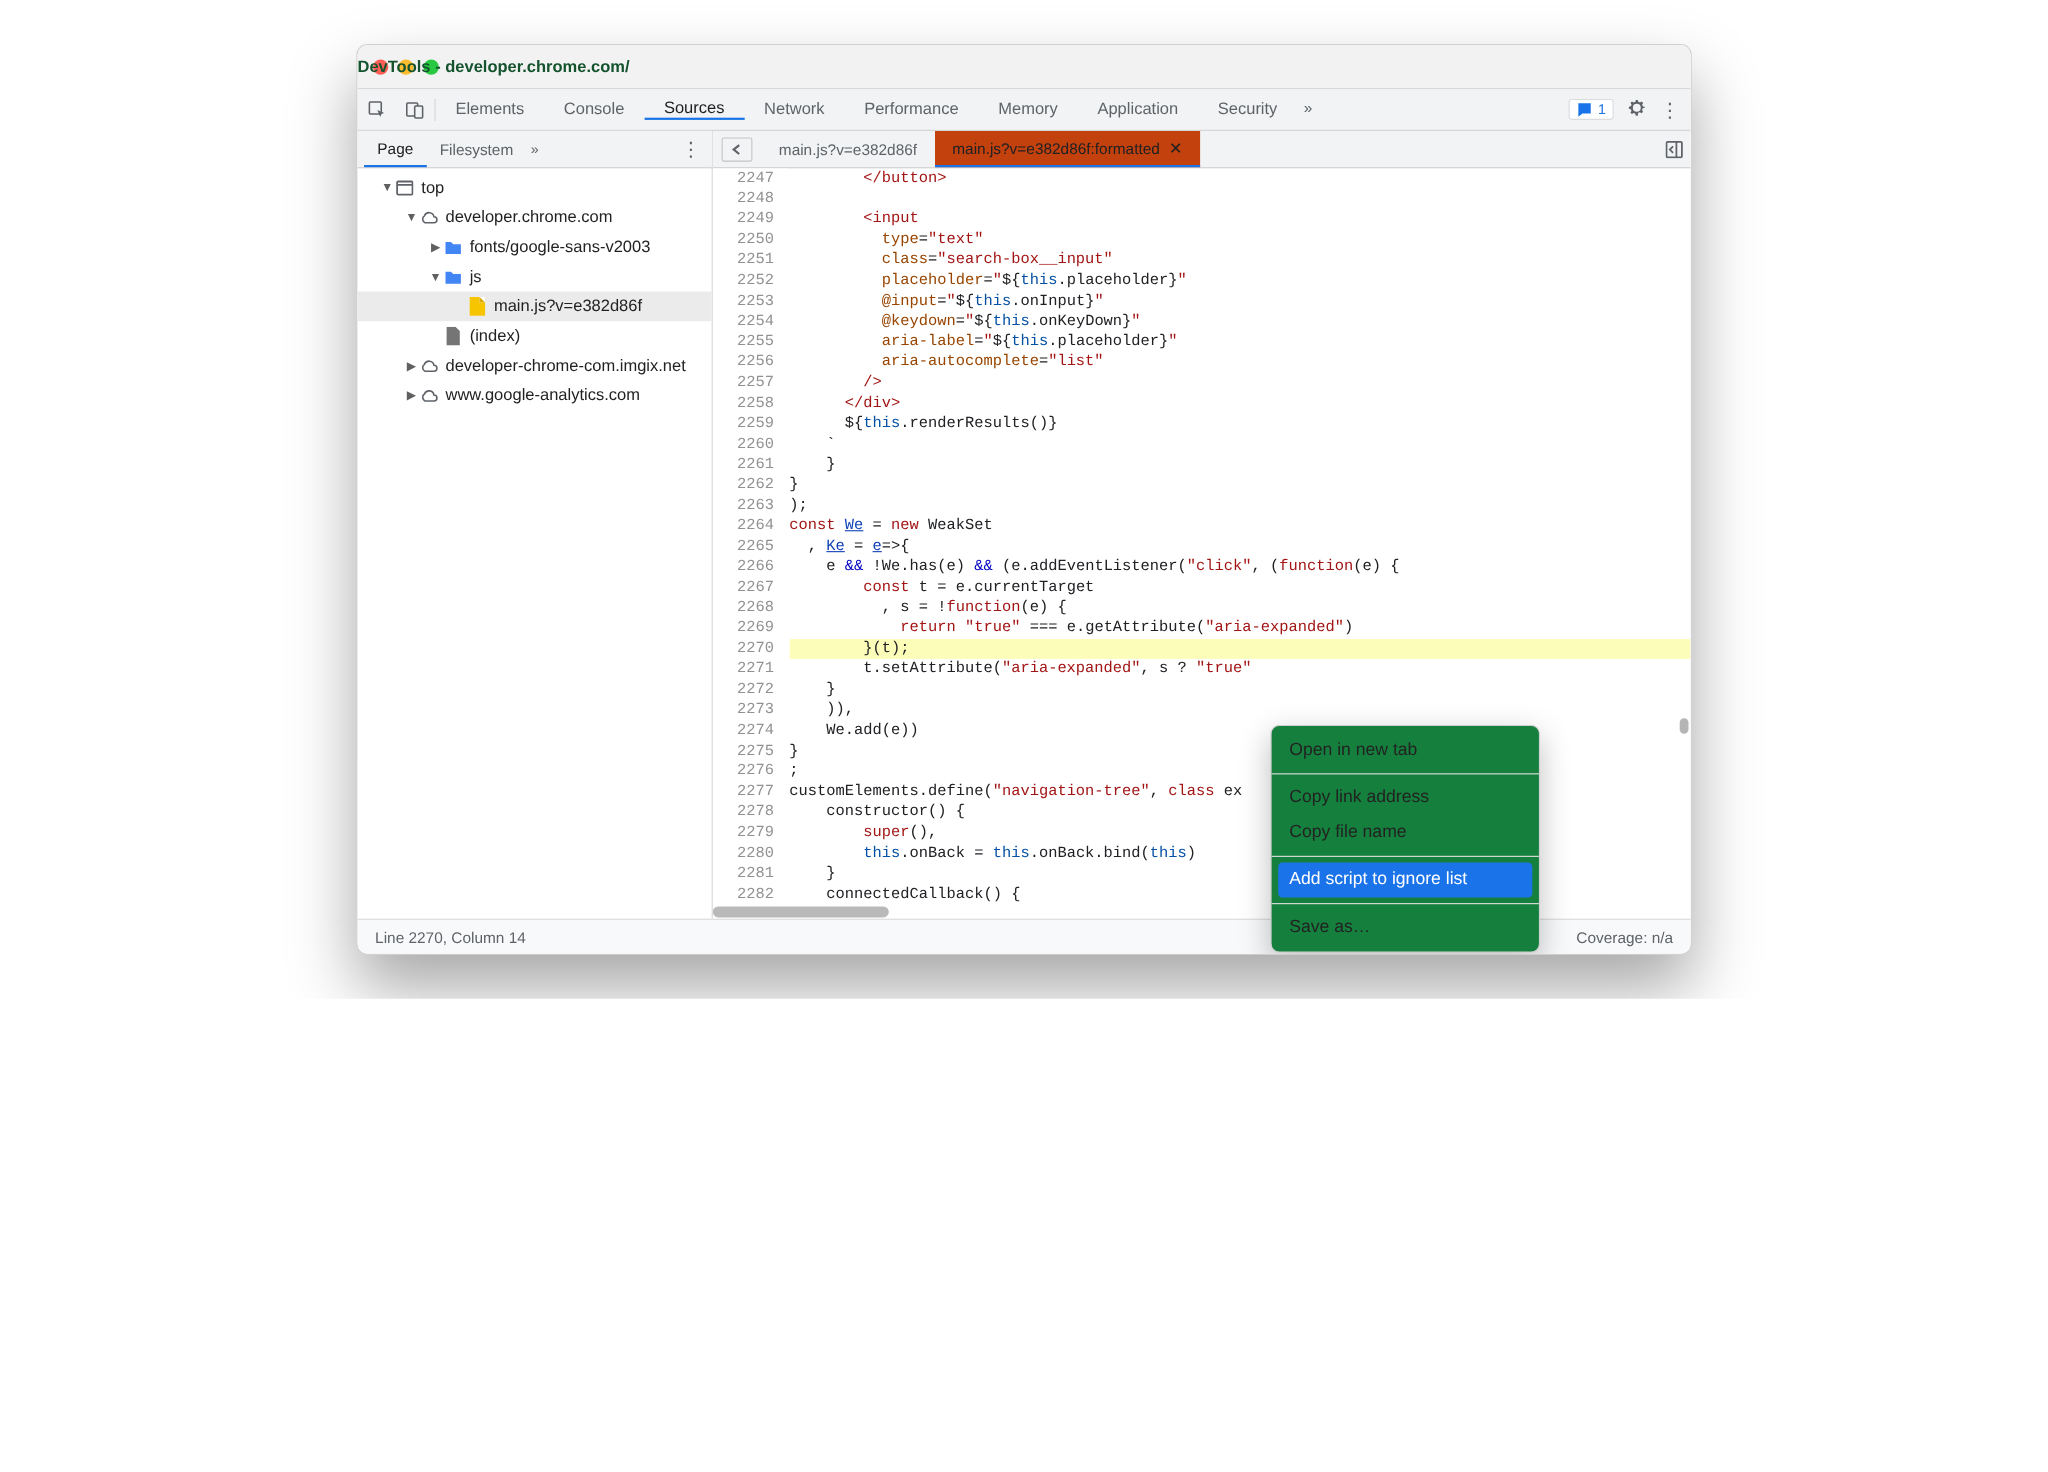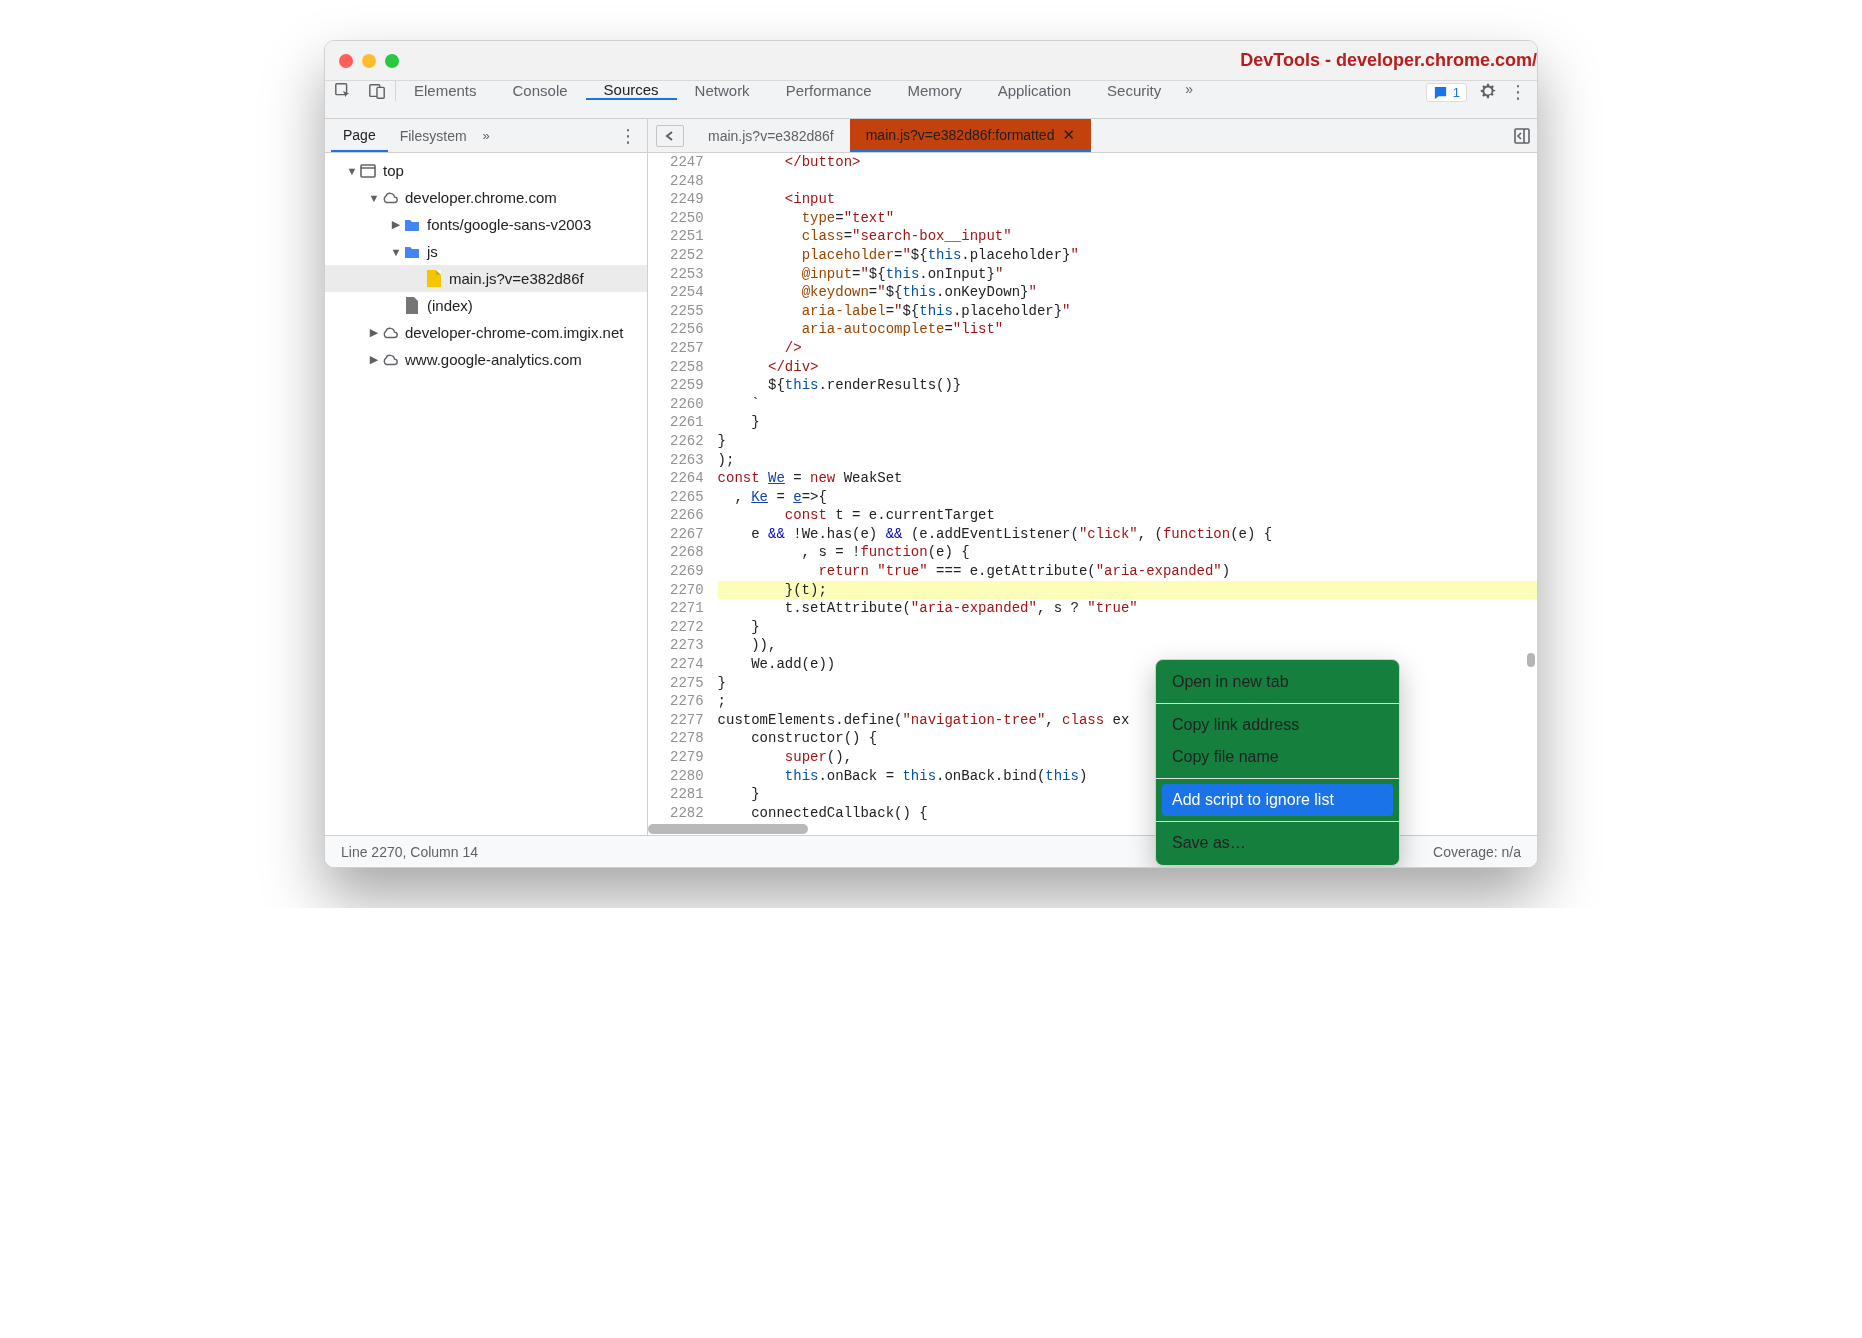--- a/index.html
+++ b/index.html
@@ -28,30 +28,30 @@
     align-items: center;
     padding: 0 14px;
     position: relative;
   }
   .traffic { display: flex; gap: 9px; }
   .traffic span { width: 14px; height: 14px; border-radius: 50%; display: block; }
   .tl-close { background: #ff5f57; }
   .tl-min { background: #febc2e; }
   .tl-max { background: #28c840; }
   .wintitle {
-    position: absolute; left: 0; right: 0; text-align: right;
-    font-weight: 600; font-size: 18px; color: #b91c1c; pointer-events: none;
+    position: absolute; left: 0; right: 0; text-align: left;
+    font-weight: 600; font-size: 15px; color: #14532d; pointer-events: none;
   }
   
   .toolbar {
     height: 38px;
     background: #f1f3f4;
     border-bottom: 1px solid #cfcfcf;
     display: flex;
-    align-items: flex-start;
+    align-items: center;
     font-size: 15px;
   }
   .tb-left { display:flex; align-items:center; padding:0 8px; gap:14px; border-right:1px solid #d5d5d5; }
   .tb-icon { width:20px; height:20px; display:flex; align-items:center; justify-content:center; color:#5f6368; }
   .tb-icon svg { width:18px; height:18px; stroke:#5f6368; fill:none; stroke-width:1.6; }
   .tabs { display:flex; align-items:stretch; flex:1; }
   .tab { padding:0 18px; display:flex; align-items:center; color:#5f6368; cursor:default; }
   .tab.active { color:#1a73e8; border-bottom:2px solid #1a73e8; font-weight:500; color:#202124;}
   .tab.active span{ color:#202124;}
   .tb-right { display:flex; align-items:center; gap:12px; padding:0 10px; }
@@ -409,22 +409,22 @@
               <div class="line">          <span class="t-attr">aria-autocomplete</span>=<span class="t-str">"list"</span></div>
               <div class="line">        <span class="t-tag">/&gt;</span></div>
               <div class="line">      <span class="t-tag">&lt;/div&gt;</span></div>
               <div class="line">      ${<span class="t-this">this</span>.renderResults()}</div>
               <div class="line">    `</div>
               <div class="line">    }</div>
               <div class="line">}</div>
               <div class="line">);</div>
               <div class="line"><span class="t-kw">const</span> <span class="t-def">We</span> = <span class="t-kw">new</span> WeakSet</div>
               <div class="line">  , <span class="t-def">Ke</span> = <span class="t-def">e</span>=&gt;{</div>
+              <div class="line">    e <span class="t-kw2">&amp;&amp;</span> !We.has(e) <span class="t-kw2">&amp;&amp;</span> (e.addEventListener(<span class="t-str">"click"</span>, (<span class="t-kw">function</span>(e) {</div>
               <div class="line">        <span class="t-kw">const</span> t = e.currentTarget</div>
-              <div class="line">    e <span class="t-kw2">&amp;&amp;</span> !We.has(e) <span class="t-kw2">&amp;&amp;</span> (e.addEventListener(<span class="t-str">"click"</span>, (<span class="t-kw">function</span>(e) {</div>
               <div class="line">          , s = !<span class="t-kw">function</span>(e) {</div>
               <div class="line">            <span class="t-kw">return</span> <span class="t-str">"true"</span> === e.getAttribute(<span class="t-str">"aria-expanded"</span>)</div>
               <div class="line hl">        }(t);</div>
               <div class="line">        t.setAttribute(<span class="t-str">"aria-expanded"</span>, s ? <span class="t-str">"true"</span></div>
               <div class="line">    }</div>
               <div class="line">    )),</div>
               <div class="line">    We.add(e))</div>
               <div class="line">}</div>
               <div class="line">;</div>
               <div class="line">customElements.define(<span class="t-str">"navigation-tree"</span>, <span class="t-kw">class</span> ex</div>

